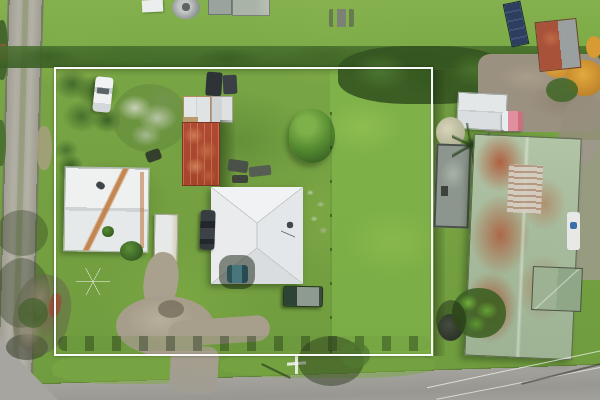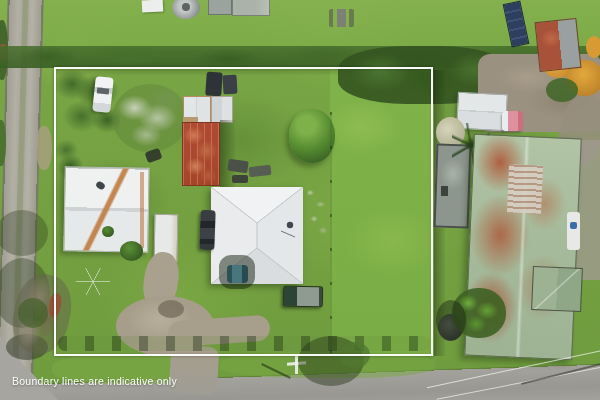--- a/index.html
+++ b/index.html
@@ -297,15 +297,14 @@
       radial-gradient(16px 13px at 65% 45%, #63a235, transparent 70%),
       radial-gradient(14px 12px at 45% 72%, #5a9630, transparent 70%),
       rgba(62,98,36,.9);"></div>
   <div class="b" style="left:436px;top:300px;width:30px;height:40px;border-radius:50%;background:rgba(25,35,18,.45);"></div>
 
   <div class="b" style="left:425px;top:368px;width:185px;height:1px;background:rgba(250,250,248,.7);transform:rotate(-12deg);"></div>
   <div class="b" style="left:435px;top:382px;width:175px;height:1px;background:rgba(250,250,248,.65);transform:rotate(-11deg);"></div>
   <div class="b" style="left:520px;top:372px;width:90px;height:1.5px;background:rgba(55,60,48,.6);transform:rotate(-14deg);"></div>
 
   <div class="b boundary"></div>
-  <div class="b caption">Boundary lines are indicative only</div>
 
 </div>
 
 </body></html>

